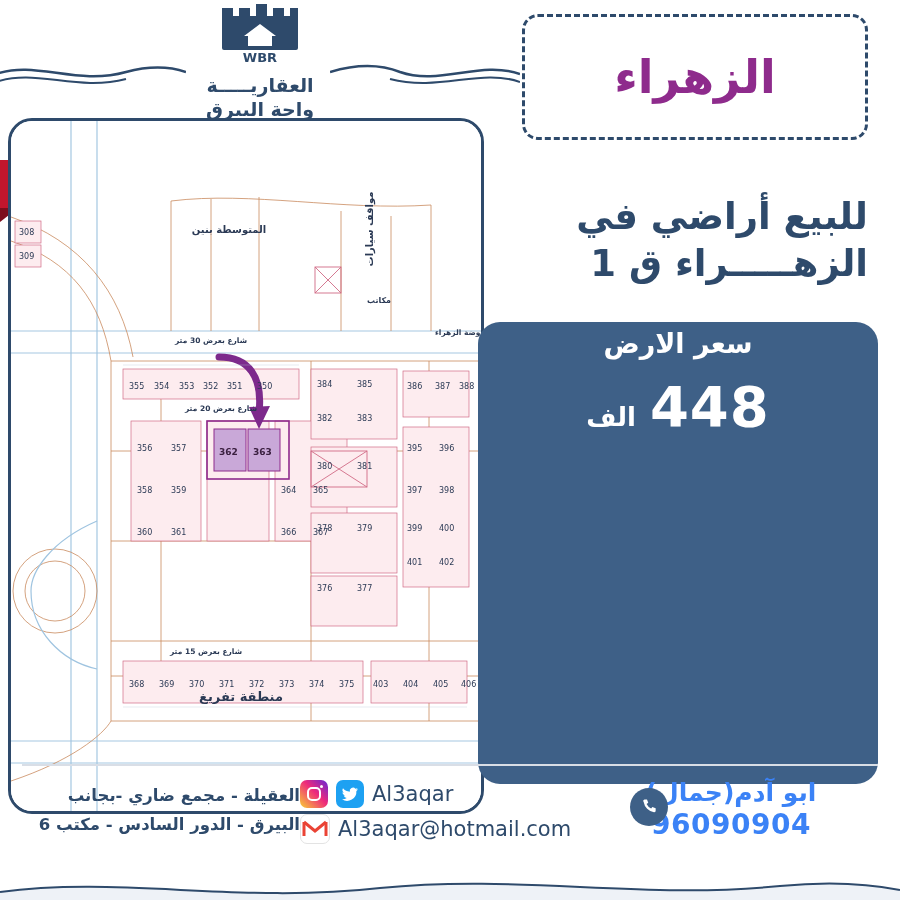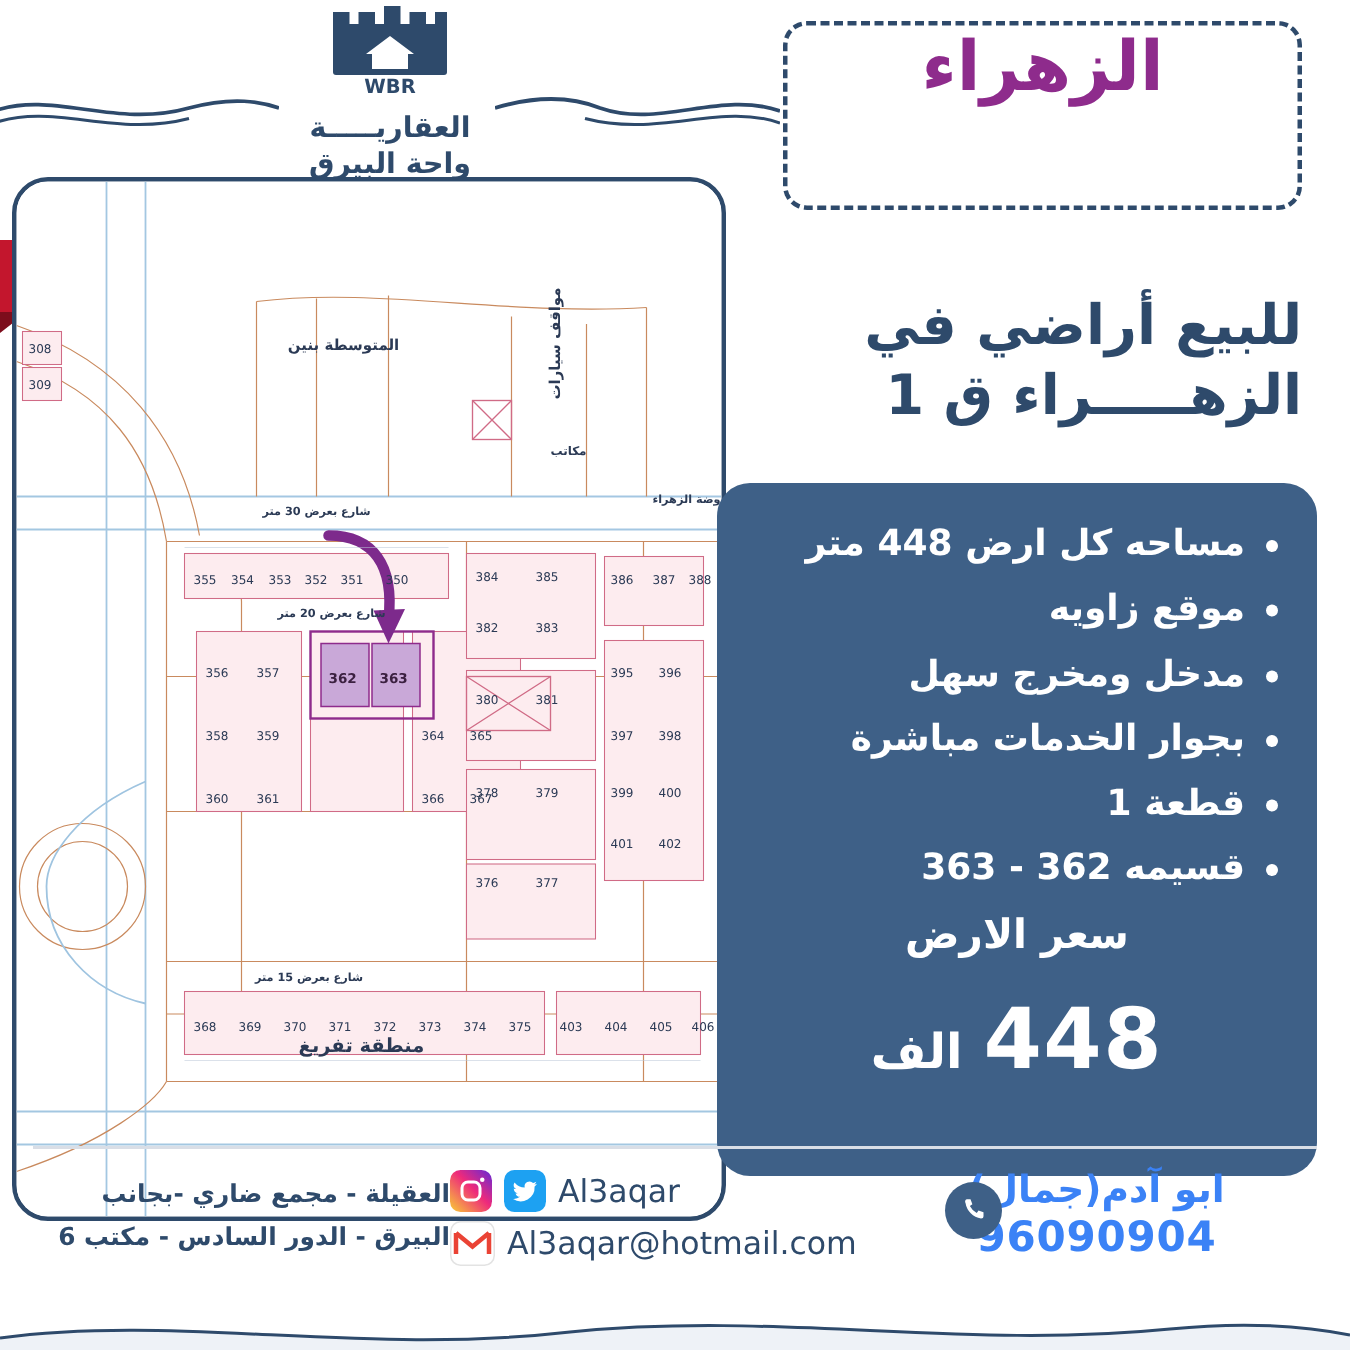--- a/index.html
+++ b/index.html
@@ -51,21 +51,21 @@
     position:absolute;left:8px;top:118px;width:470px;height:690px;
     border:3px solid #2e4a6b;border-radius:24px;
     background:#ffffff;overflow:hidden;
   }
   .map-svg{position:absolute;left:0;top:0;}
 
   
   .title-box{
     position:absolute;right:32px;top:14px;width:340px;height:120px;
     border:3px dashed #2e4a6b;border-radius:16px;
-    display:flex;justify-content:center;
+    display:flex;align-items:center;justify-content:center;
   }
   .title-box .title{
     font-size:46px;font-weight:bold;color:#8e2b8c;direction:rtl;
     letter-spacing:-1px;
   }
 
   .subtitle{
     position:absolute;right:32px;top:182px;width:350px;
     text-align:right;direction:rtl;
     color:#2e4a6b;font-weight:bold;font-size:37px;line-height:1.28;margin-top:11px;
@@ -88,21 +88,21 @@
     content:"";position:absolute;right:0;top:12px;
     width:8px;height:8px;border-radius:50%;background:#ffffff;
   }
   .price-label{
     text-align:center;font-size:27px;font-weight:bold;margin-top:6px;
   }
   .price-row{
     display:flex;align-items:baseline;justify-content:center;gap:14px;margin-top:2px;
   }
   .price-num{font-size:56px;font-weight:bold;letter-spacing:1px;}
-  .price-unit{font-size:32px;font-weight:bold;margin-top:41px;}
+  .price-unit{font-size:26px;font-weight:bold;margin-top:41px;}
 
   
   .footer{position:absolute;left:0;bottom:0;width:900px;height:136px;}
   .footer-sep{
     position:absolute;left:22px;top:0;width:856px;height:2px;background:#d9dee6;
   }
   .addr{
     position:absolute;right:600px;top:18px;width:270px;
     direction:rtl;text-align:right;color:#2e4a6b;
     font-size:16.5px;font-weight:bold;line-height:1.75;
@@ -351,28 +351,20 @@
   <div class="title-box">
     <span class="title">الزهراء</span>
   </div>
 
   <div class="subtitle">
     <div>للبيع أراضي في</div>
     <div>الزهـــــراء ق 1</div>
   </div>
 
   <div class="blue-card">
-    <ul class="bullets">
-      <li>مساحه كل ارض 448 متر</li>
-      <li>موقع زاويه</li>
-      <li>مدخل ومخرج سهل</li>
-      <li>بجوار الخدمات مباشرة</li>
-      <li>قطعة 1</li>
-      <li>قسيمه 362 - 363</li>
-    </ul>
     <div class="price-label">سعر الارض</div>
     <div class="price-row">
       <span class="price-num">448</span>
       <span class="price-unit">الف</span>
     </div>
   </div>
 
   <div class="footer">
     <div class="footer-sep"></div>
 

